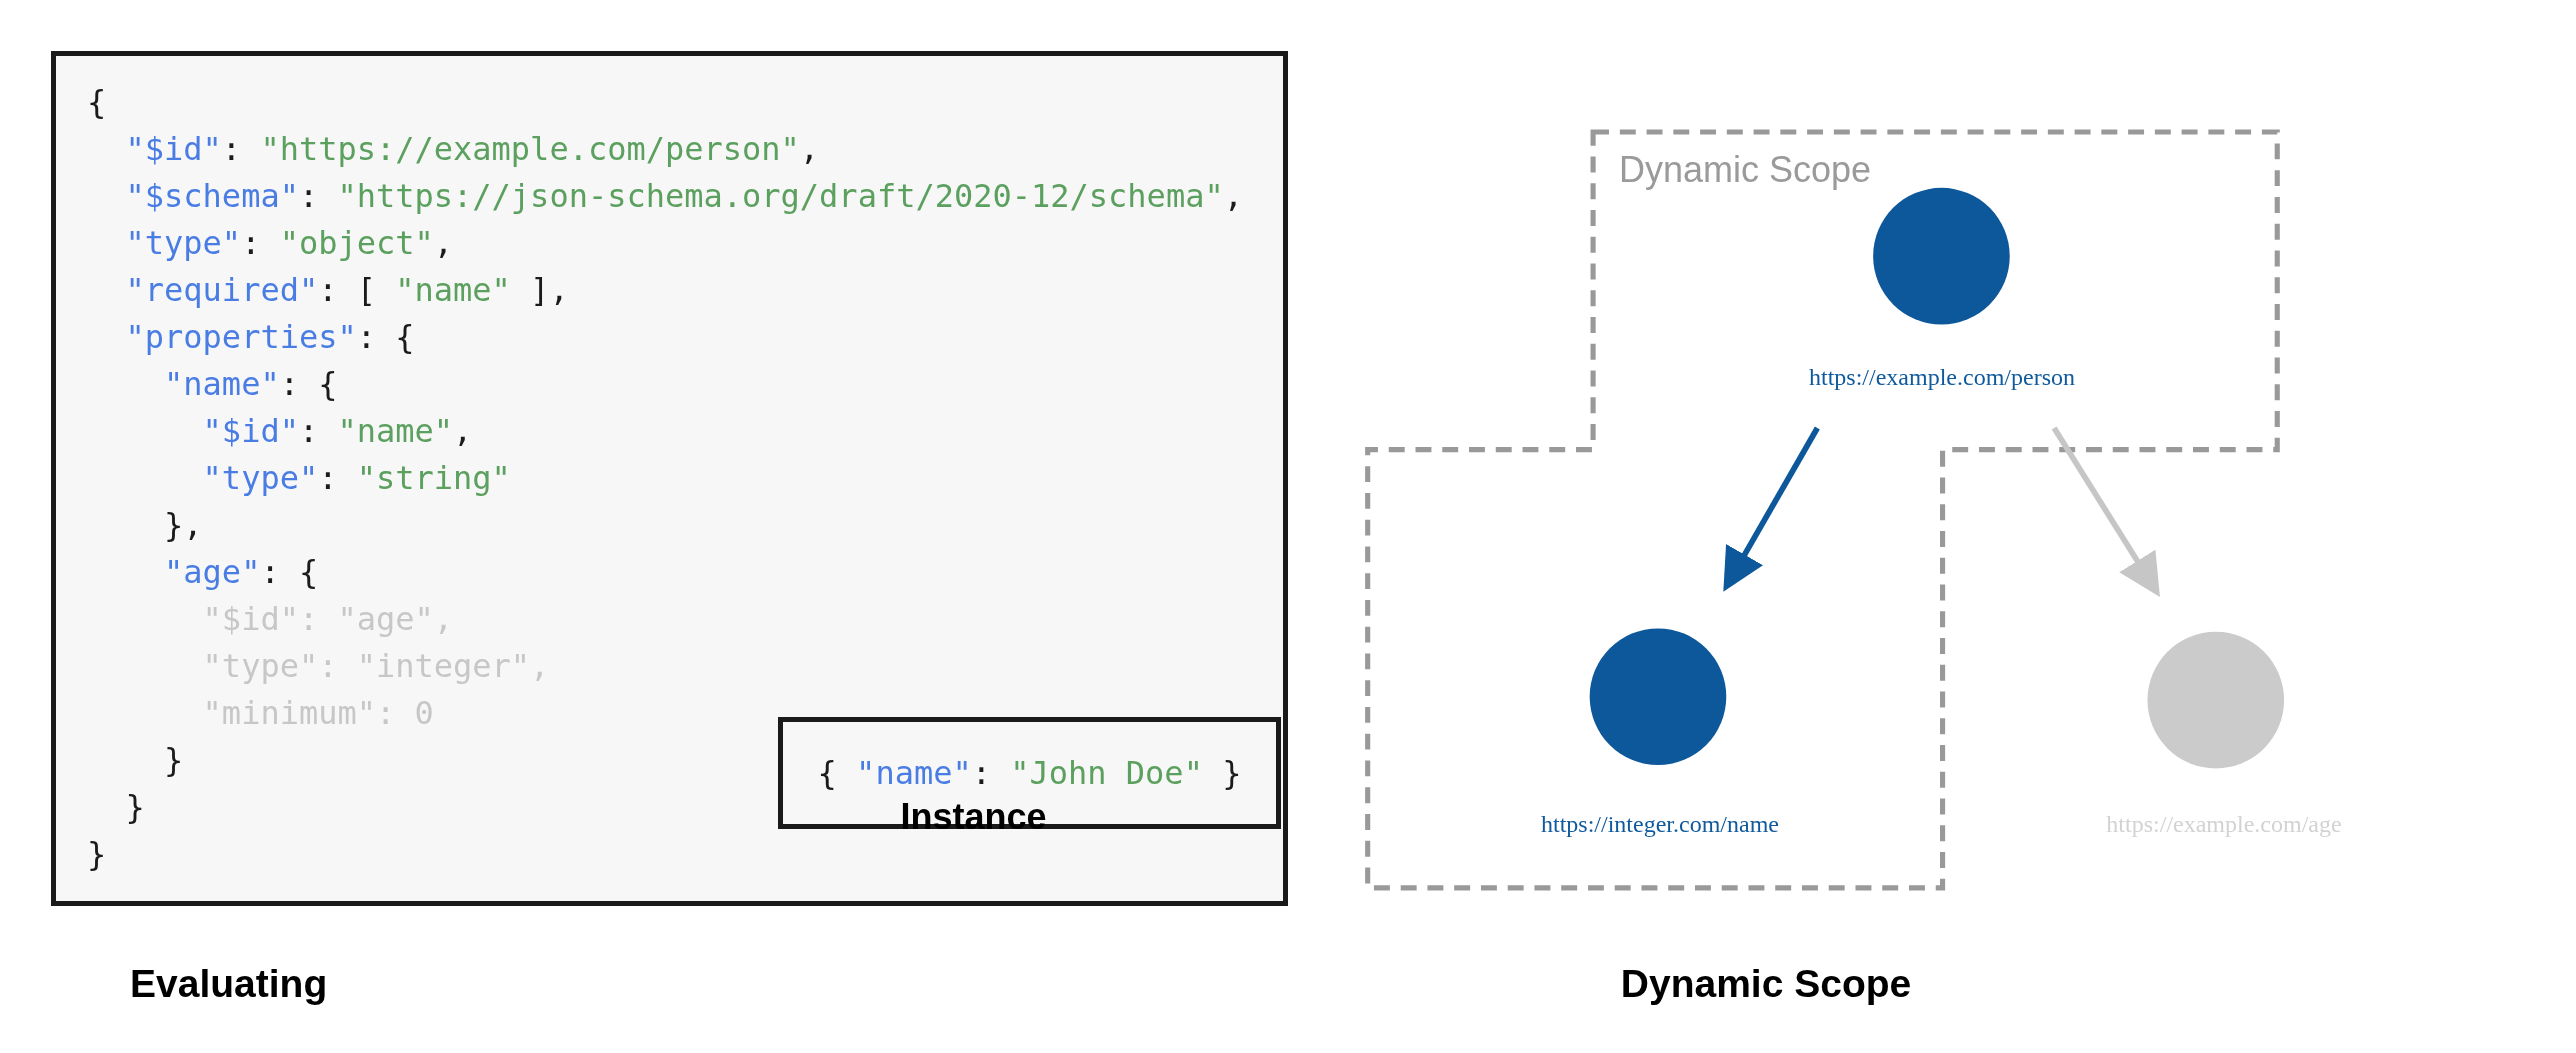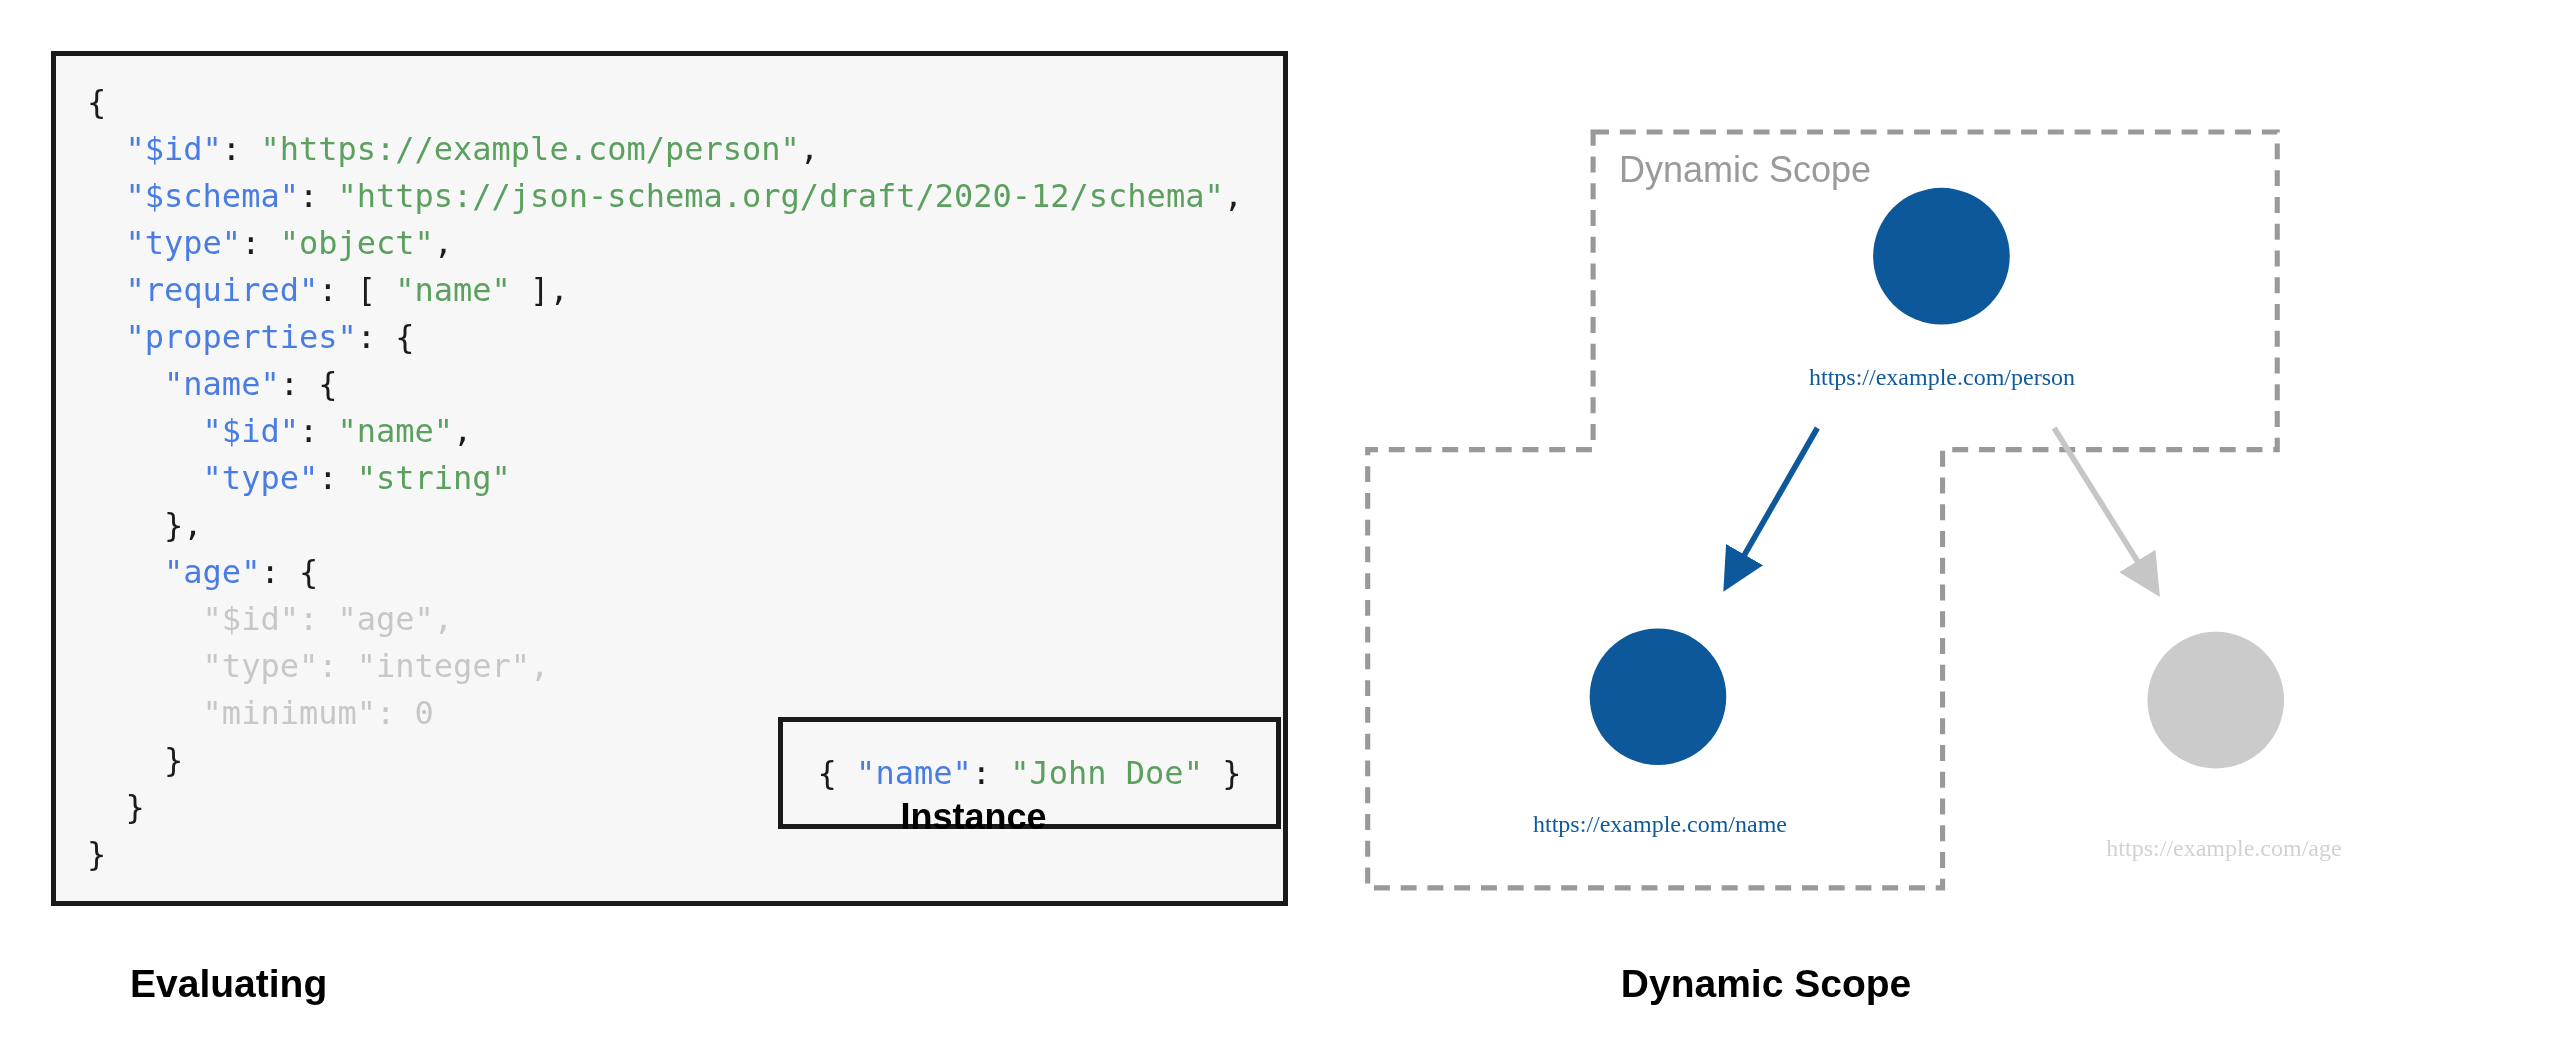--- a/index.html
+++ b/index.html
@@ -64,21 +64,21 @@
   .scope-label{
     position:absolute;left:1619px;top:149px;
     font-size:36px;color:var(--scope-label-gray);white-space:nowrap;
   }
   .url-label{
     position:absolute;transform:translate(-50%,-50%);
     font-family:Liberation Serif, serif;font-size:24px;white-space:nowrap;
   }
   .url-person{left:1942px;top:377px;color:var(--label-blue);}
   .url-name{left:1660px;top:824px;color:var(--label-blue);}
-  .url-age{left:2224px;top:824px;color:var(--label-gray);margin-top:24px;}
+  .url-age{left:2224px;top:824px;color:var(--label-gray);}
   .caption-right{
     position:absolute;left:1766px;top:962px;transform:translateX(-50%);
     font-weight:bold;font-size:39px;color:var(--caption-black);white-space:nowrap;
   }
 </style>
 </head>
 <body>
 
 <div class="code-panel">
   <div class="code"><div class="code-line"><span class="tok-p">{</span></div><div class="code-line"><span class="tok-p">  </span><span class="tok-k">"$id"</span><span class="tok-p">: </span><span class="tok-s">"https://example.com/person"</span><span class="tok-p">,</span></div><div class="code-line"><span class="tok-p">  </span><span class="tok-k">"$schema"</span><span class="tok-p">: </span><span class="tok-s">"https://json-schema.org/draft/2020-12/schema"</span><span class="tok-p">,</span></div><div class="code-line"><span class="tok-p">  </span><span class="tok-k">"type"</span><span class="tok-p">: </span><span class="tok-s">"object"</span><span class="tok-p">,</span></div><div class="code-line"><span class="tok-p">  </span><span class="tok-k">"required"</span><span class="tok-p">: [ </span><span class="tok-s">"name"</span><span class="tok-p"> ],</span></div><div class="code-line"><span class="tok-p">  </span><span class="tok-k">"properties"</span><span class="tok-p">: {</span></div><div class="code-line"><span class="tok-p">    </span><span class="tok-k">"name"</span><span class="tok-p">: {</span></div><div class="code-line"><span class="tok-p">      </span><span class="tok-k">"$id"</span><span class="tok-p">: </span><span class="tok-s">"name"</span><span class="tok-p">,</span></div><div class="code-line"><span class="tok-p">      </span><span class="tok-k">"type"</span><span class="tok-p">: </span><span class="tok-s">"string"</span></div><div class="code-line"><span class="tok-p">    },</span></div><div class="code-line"><span class="tok-p">    </span><span class="tok-k">"age"</span><span class="tok-p">: {</span></div><div class="code-line"><span class="tok-m">      "$id": "age",</span></div><div class="code-line"><span class="tok-m">      "type": "integer",</span></div><div class="code-line"><span class="tok-m">      "minimum": 0</span></div><div class="code-line"><span class="tok-p">    }</span></div><div class="code-line"><span class="tok-p">  }</span></div><div class="code-line"><span class="tok-p">}</span></div></div>
@@ -108,16 +108,16 @@
   <line class="arrow-blue" x1="3192" y1="752" x2="3038" y2="1020" marker-end="url(#ah-blue)"></line>
   <line class="arrow-gray" x1="3608" y1="752" x2="3782" y2="1030" marker-end="url(#ah-gray)"></line>
 
   <circle class="node-blue" cx="3410" cy="450" r="120"></circle>
   <circle class="node-blue" cx="2912" cy="1224" r="120"></circle>
   <circle class="node-gray" cx="3892" cy="1230" r="120"></circle>
 </svg>
 
 <div class="scope-label">Dynamic Scope</div>
 <div class="url-label url-person">https://example.com/person</div>
-<div class="url-label url-name">https://example.com/name</div>
+<div class="url-label url-name">https://integer.com/name</div>
 <div class="url-label url-age">https://example.com/age</div>
 <div class="caption-right">Dynamic Scope</div>
 
 
 </body></html>

